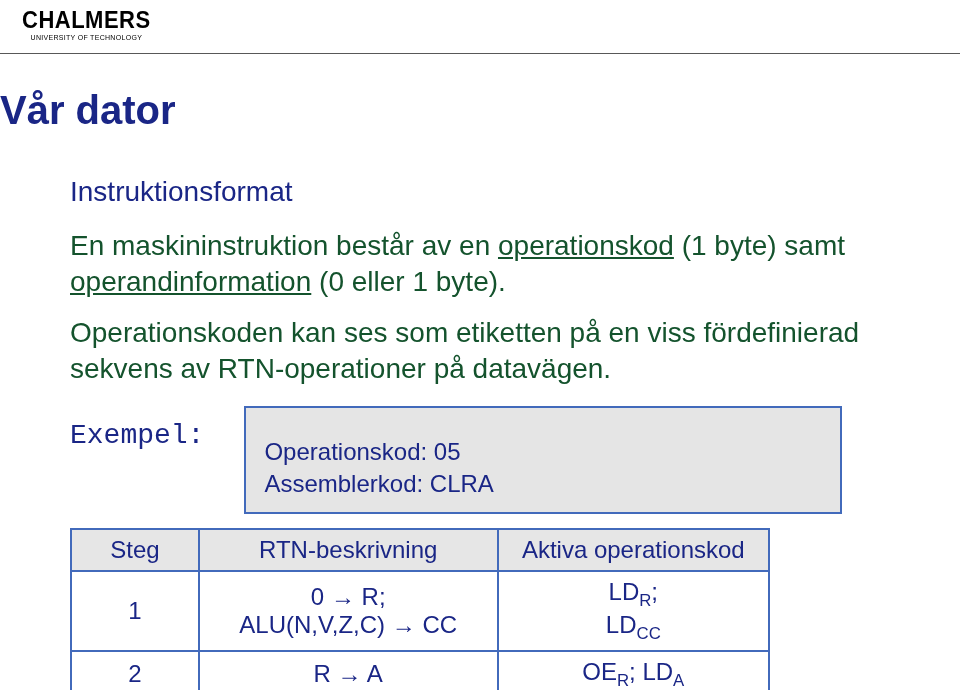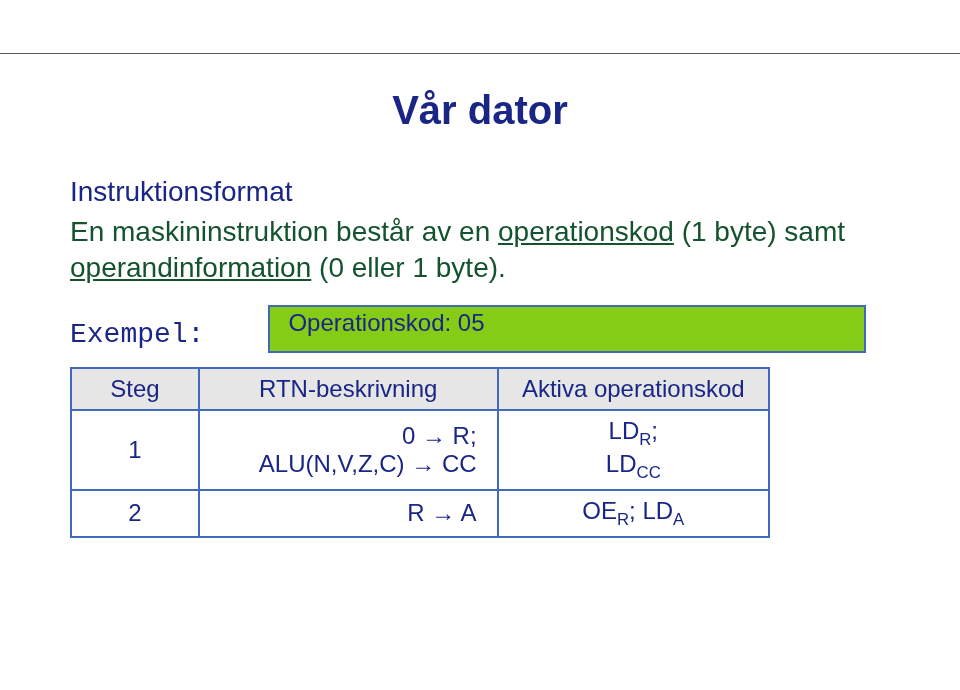--- a/index.html
+++ b/index.html
@@ -41,35 +41,34 @@
     top: 53px;
     left: 0;
     width: 100%;
     border-top: 1px solid #585858;
   }
   .title {
     position: absolute;
     top: 88px;
     left: 0;
     width: 100%;
-    text-align: center;
     font-size: 40px;
     font-weight: 700;
     color: #1a2686;
   }
   .body {
     position: absolute;
     top: 176px;
     left: 70px;
     width: 820px;
   }
   .subhead {
     font-size: 28px;
     color: #1a2686;
-    margin-bottom: 6px;
+    margin-bottom: 20px;
   }
   .para {
     font-size: 28px;
     color: #14532d;
     line-height: 1.3;
     margin-bottom: 14px;
   }
   .ul { text-decoration: underline; }
   .example-row {
     display: flex;
@@ -78,24 +77,23 @@
   }
   .example-label {
     font-size: 28px;
     color: #1a2686;
     margin-right: 40px;
     padding-top: 14px;
     font-family: Liberation Mono, monospace;
   }
   .opcode-box {
     border: 2px solid #426abb;
-    background: #84cc16;
-    padding: 0 16px 12px 18px;
+    background: #e5e5e5;
+    padding: 28px 16px 12px 18px;
     width: 560px;
-    margin-left: 24px;
   }
   .opcode-box .line {
     font-size: 24px;
     color: #1a2686;
     line-height: 1.35;
   }
   .tbl {
     margin-top: 14px;
     border-collapse: collapse;
     width: 700px;
@@ -107,47 +105,53 @@
     color: #1a2686;
     text-align: center;
     vertical-align: middle;
   }
   .tbl th {
     background: #e6e6e6;
     font-weight: 400;
     text-align: center;
   }
   .tbl td.leftc { width: 100px; }
-  .tbl td.midc { width: 300px; text-align: right; }
+  .tbl td.midc { width: 300px; }
   .tbl td.rightc { width: 260px; border-radius: 24px; }
   sub { font-size: 0.7em; }
 </style>
 </head>
 <body>
 
 <div class="slide">
 
+  <div class="logo">
+    <div class="logo-main">CHALMERS</div>
+    <div class="logo-sub">UNIVERSITY OF TECHNOLOGY</div>
+  </div>
 
   <div class="rule"></div>
 
   <div class="title">Vår dator</div>
 
   <div class="body">
 
     <div class="subhead">Instruktionsformat</div>
 
     <div class="para">
       <span>En maskininstruktion består av en </span><span class="ul">operationskod</span><span> (1 byte) samt </span><span class="ul">operandinformation</span><span> (0 eller 1 byte).</span>
     </div>
 
+    <div class="para">Operationskoden kan ses som etiketten på en viss fördefinierad sekvens av RTN-operationer på datavägen.</div>
 
     <div class="example-row">
       <div class="example-label">Exempel:</div>
       <div class="opcode-box">
         <div class="line">Operationskod: 05</div>
+        <div class="line">Assemblerkod: CLRA</div>
       </div>
     </div>
 
     <table class="tbl">
       <tbody>
           <tr>
         <th class="leftc">Steg</th>
         <th class="midc">RTN-beskrivning</th>
         <th class="rightc">Aktiva operationskod</th>
       </tr>

